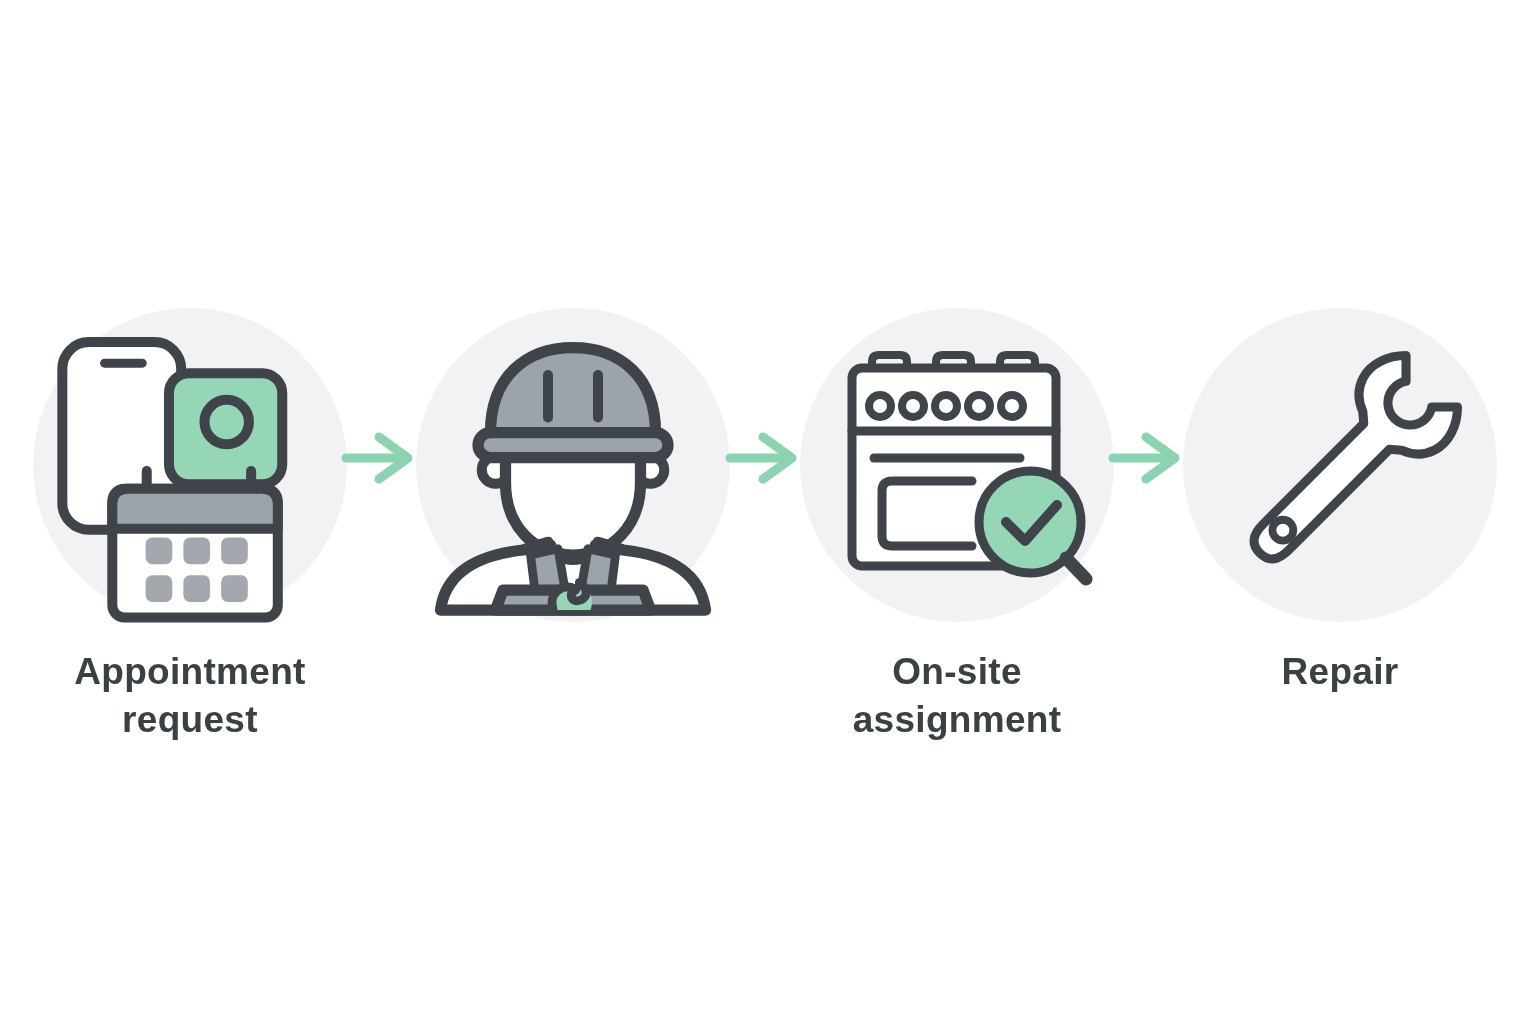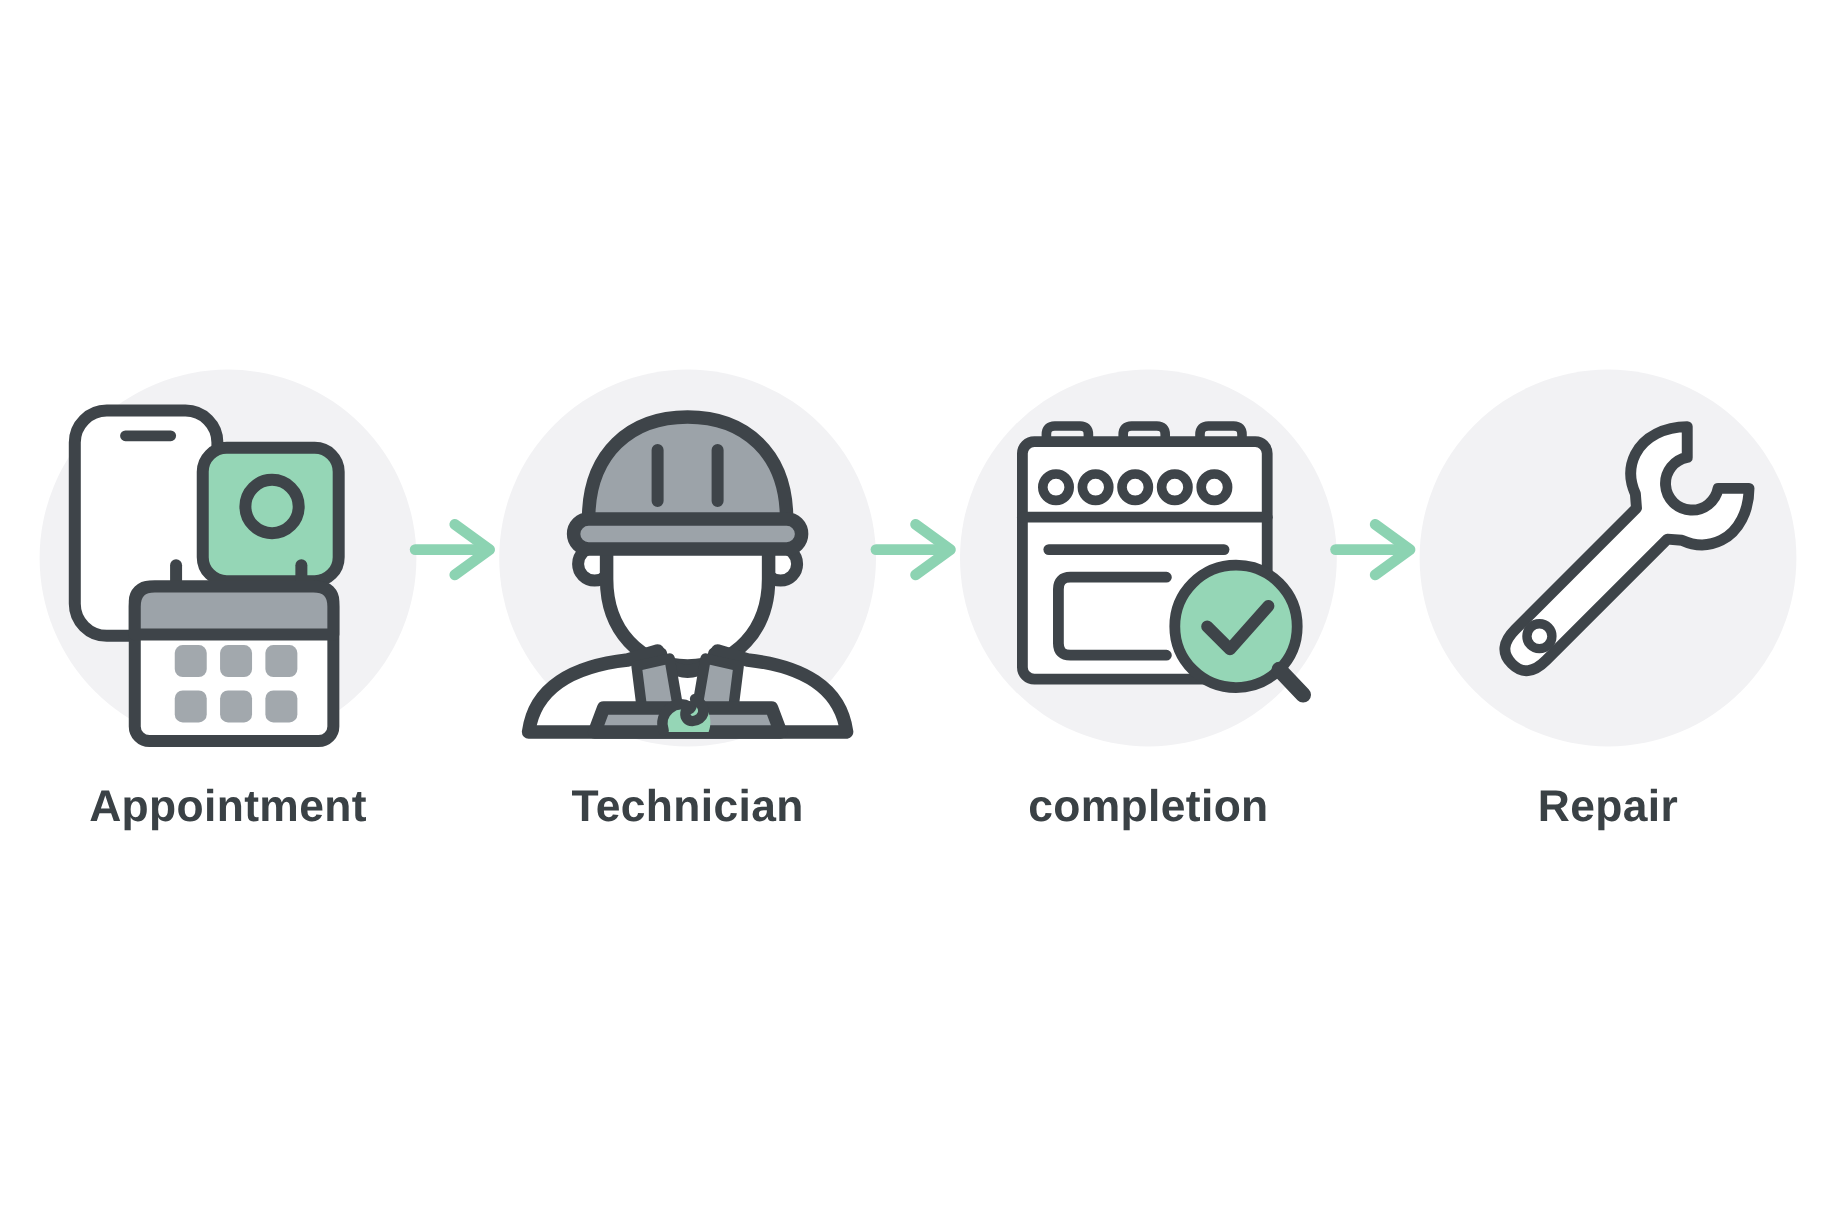--- a/index.html
+++ b/index.html
@@ -45,20 +45,21 @@
         <rect x="119" y="186" width="24" height="24" rx="6"></rect>
         <rect x="153" y="186" width="24" height="24" rx="6"></rect>
         <rect x="85" y="220" width="24" height="24" rx="6"></rect>
         <rect x="119" y="220" width="24" height="24" rx="6"></rect>
         <rect x="153" y="220" width="24" height="24" rx="6"></rect>
       </g>
     </svg>
   </div>
   <div class="step-label" style="left:10px;">
     <span>Appointment</span>
+    <span>request</span>
   </div>
 
   <svg class="arrow" style="left:341px;" viewBox="0 0 80 60" fill="none" stroke="#8cd3b2" stroke-width="9" stroke-linecap="round" stroke-linejoin="round">
     <line x1="5" y1="30" x2="56" y2="30"></line>
     <path d="M38,9 L67,30 L38,51"></path>
   </svg>
 
   <div class="step-circle" style="left:416px;">
     <svg class="icon-svg" style="left:7px;top:2px;" width="300" height="300" viewBox="0 0 240 240" fill="none" stroke="#3e4449" stroke-width="9" stroke-linecap="round" stroke-linejoin="round">
 
@@ -79,21 +80,20 @@
 
       <path d="M106,240 C102,230 108,221 117,219 C113,227 119,231 124,227 C128,223 126,219 123,217 C132,220 138,230 134,240 Z" fill="#95d6b6" stroke="none"></path>
       <path d="M104,239 C100,227 112,218 121,223 C115,229 121,236 128,231 C133,227 130,221 125,218" stroke-width="7"></path>
 
       <path d="M54,98 C54,54 82,30 120,30 C158,30 186,54 186,98 L186,102 L54,102 Z" fill="#9ca3a9"></path>
       <path d="M100,52 L100,86 M140,52 L140,86" stroke-width="8"></path>
       <rect x="44" y="98" width="152" height="20" rx="10" fill="#9ca3a9"></rect>
     </svg>
   </div>
   <div class="step-label" style="left:393px;">
-    <span>Technician</span>
   </div>
 
   <svg class="arrow" style="left:725px;" viewBox="0 0 80 60" fill="none" stroke="#8cd3b2" stroke-width="9" stroke-linecap="round" stroke-linejoin="round">
     <line x1="5" y1="30" x2="56" y2="30"></line>
     <path d="M38,9 L67,30 L38,51"></path>
   </svg>
 
   <div class="step-circle" style="left:800px;">
     <svg class="icon-svg" style="left:24px;top:30px;" width="280" height="252" viewBox="0 0 280 252" fill="none" stroke="#3e4449" stroke-width="9" stroke-linecap="round" stroke-linejoin="round">
 
@@ -113,21 +113,22 @@
       <line x1="50" y1="120" x2="196" y2="120"></line>
 
       <path d="M148,143 L68,143 Q58,143 58,153 L58,198 Q58,208 68,208 L148,208"></path>
 
       <circle cx="206" cy="184" r="51" fill="#95d6b6"></circle>
       <path d="M182,184 L201,203 L233,167" stroke-width="10"></path>
       <line x1="242" y1="220" x2="262" y2="241" stroke-width="13"></line>
     </svg>
   </div>
   <div class="step-label" style="left:777px;">
-    <span>completion</span>
+    <span>On-site</span>
+    <span>assignment</span>
   </div>
 
   <svg class="arrow" style="left:1108px;" viewBox="0 0 80 60" fill="none" stroke="#8cd3b2" stroke-width="9" stroke-linecap="round" stroke-linejoin="round">
     <line x1="5" y1="30" x2="56" y2="30"></line>
     <path d="M38,9 L67,30 L38,51"></path>
   </svg>
 
   <div class="step-circle" style="left:1183px;">
     <svg class="icon-svg" style="left:0px;top:0px;" width="300" height="260" viewBox="0 0 300 260" fill="none" stroke="#3e4449" stroke-linecap="round" stroke-linejoin="round">
       <g transform="translate(212,110) rotate(45) scale(1.3)">

